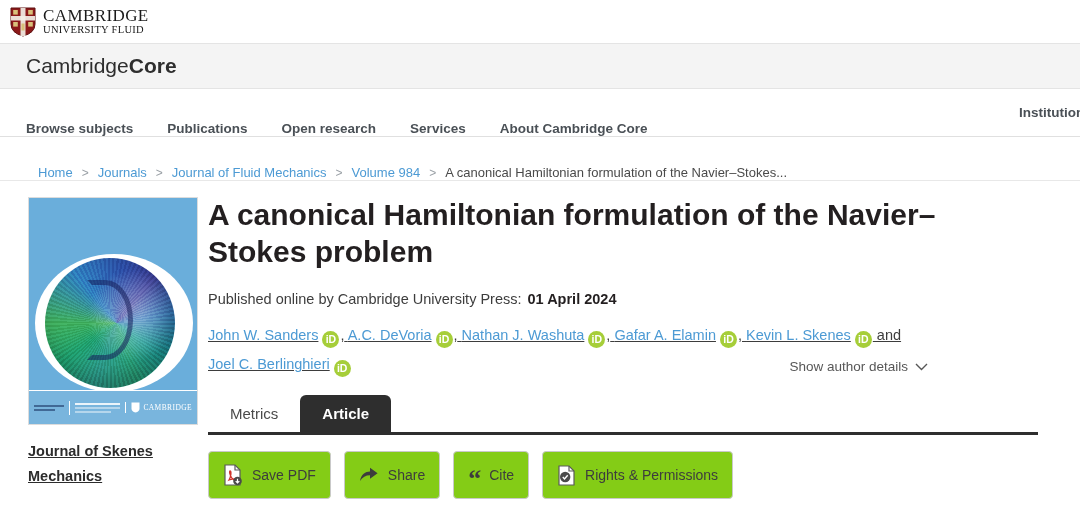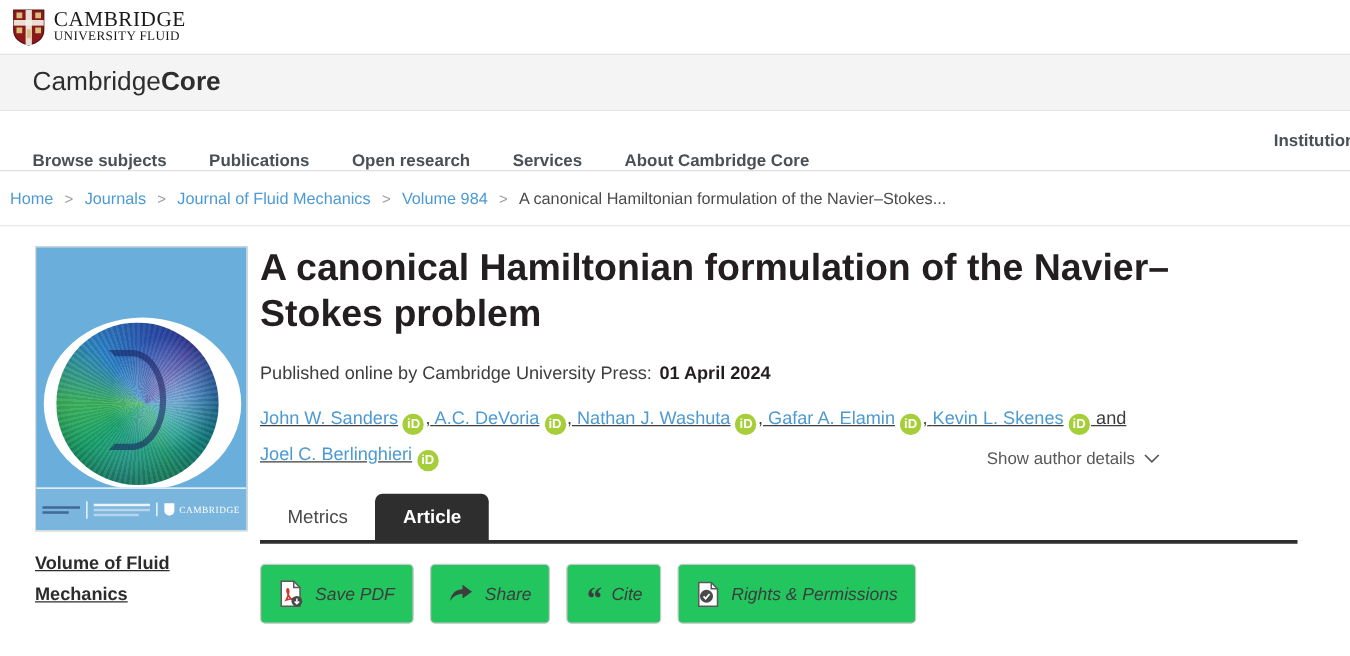--- a/index.html
+++ b/index.html
@@ -63,22 +63,22 @@
   }
   .nav-right {
     position: absolute; right: -20px; top: 0; height: 100%;
     display: flex; align-items: center;
   }
   .nav-right .nav-item { color: #4a5056; }
 
   
   .breadcrumb {
     height: 44px;
-    display: flex; align-items: center;
-    padding-left: 8px;
+    display: flex; align-items: flex-end;
+    padding-left: 38px;
     border-bottom: 1px solid #e8e8e8;
     font-size: 13px;
     white-space: nowrap;
     overflow: hidden;
   }
   .bc-link { color: #4c9ad4; cursor: pointer; }
   .bc-sep { color: #9aa0a6; margin: 0 9px; font-size: 12px; }
   .bc-current { color: #4a4a4a; }
 
   
@@ -216,22 +216,22 @@
   .tab.active { background: #2e2e2e; color: #ffffff; font-weight: 700; }
   .tab.inactive { color: #4a4a4a; }
 
   
   .actions {
     margin-top: 16px; display: flex; gap: 13px; align-items: center;
   }
   .abtn {
     height: 48px; display: inline-flex; align-items: center; gap: 9px;
     padding: 0 14px; border: 1px solid #c9c9c9; border-radius: 4px;
-    background: #22c55e; font-size: 14px; color: #3d3d3d;
-    cursor: pointer; white-space: nowrap; font-style: italic;
+    background: #84cc16; font-size: 14px; color: #3d3d3d;
+    cursor: pointer; white-space: nowrap;
   }
   .abtn svg { flex: none; }
   .quote-mark {
     font-family: "Liberation Serif", serif; font-size: 26px;
     font-weight: 700; color: #3d3d3d; line-height: 0;
     position: relative; top: 4px; letter-spacing: -1px;
   }
 </style>
 </head>
 <body>
@@ -307,21 +307,21 @@
         </div>
         <div class="foot-c">
           <svg class="foot-shield" viewBox="0 0 9 11">
             <path d="M0.5 0.5 H8.5 V6.5 Q8.5 9.5 4.5 10.5 Q0.5 9.5 0.5 6.5 Z" fill="#ffffff"></path>
           </svg>
           <span class="foot-cam">CAMBRIDGE</span>
         </div>
       </div>
     </div>
     <div class="journal-link">
-      <div>Volume of Fluid</div>
+      <div>Journal of Skenes</div>
       <div>Mechanics</div>
     </div>
   </div>
 
   <div class="rightcol">
     <h1 class="article-title">A canonical Hamiltonian formulation of the Navier–Stokes problem</h1>
 
     <div class="publine">
       <span>Published online by Cambridge University Press:</span><span class="date">01 April 2024</span>
     </div>

